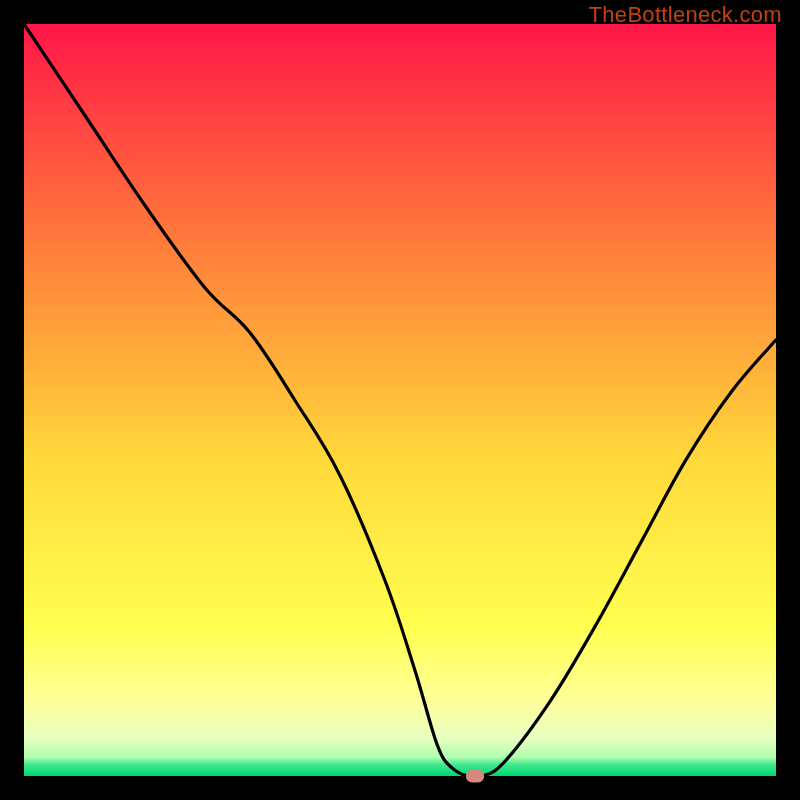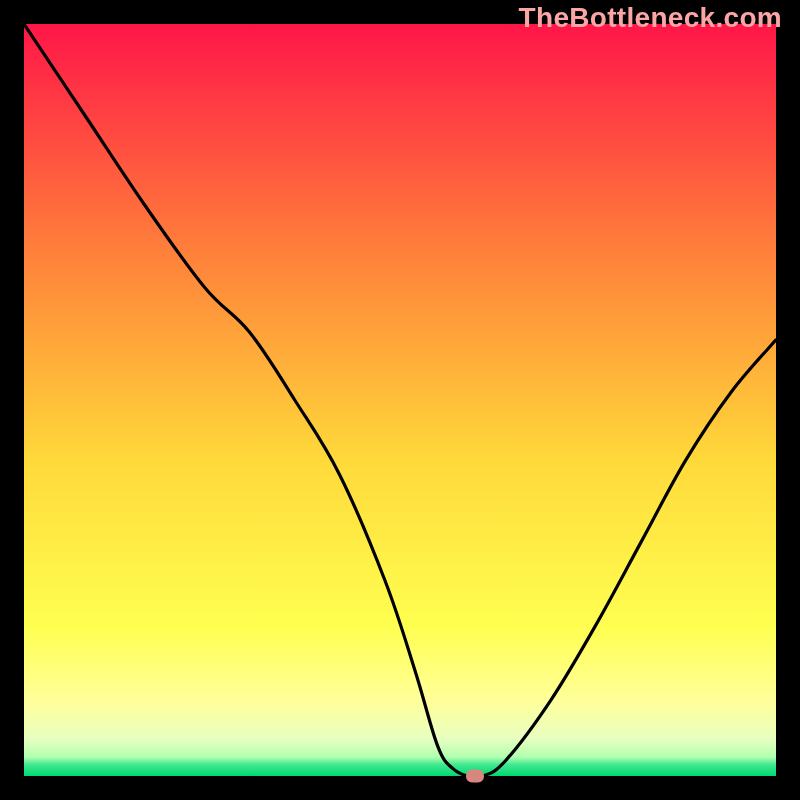--- a/index.html
+++ b/index.html
@@ -8,23 +8,23 @@
     height: 800px;
     background: #000;
     font-family: Arial, Helvetica, sans-serif;
     position: relative;
     overflow: hidden;
   }
   .watermark {
     position: absolute;
     top: 2px;
     right: 18px;
-    color: #fca5a5;
-    font-size: 28px;
-    font-weight: 700;
+    color: #c2410c;
+    font-size: 22px;
+    font-weight: 400;
     z-index: 10;
     letter-spacing: 0.3px;
   }
   .frame {
     position: absolute;
     left: 24px;
     top: 24px;
     width: 752px;
     height: 752px;
     background: #000;

